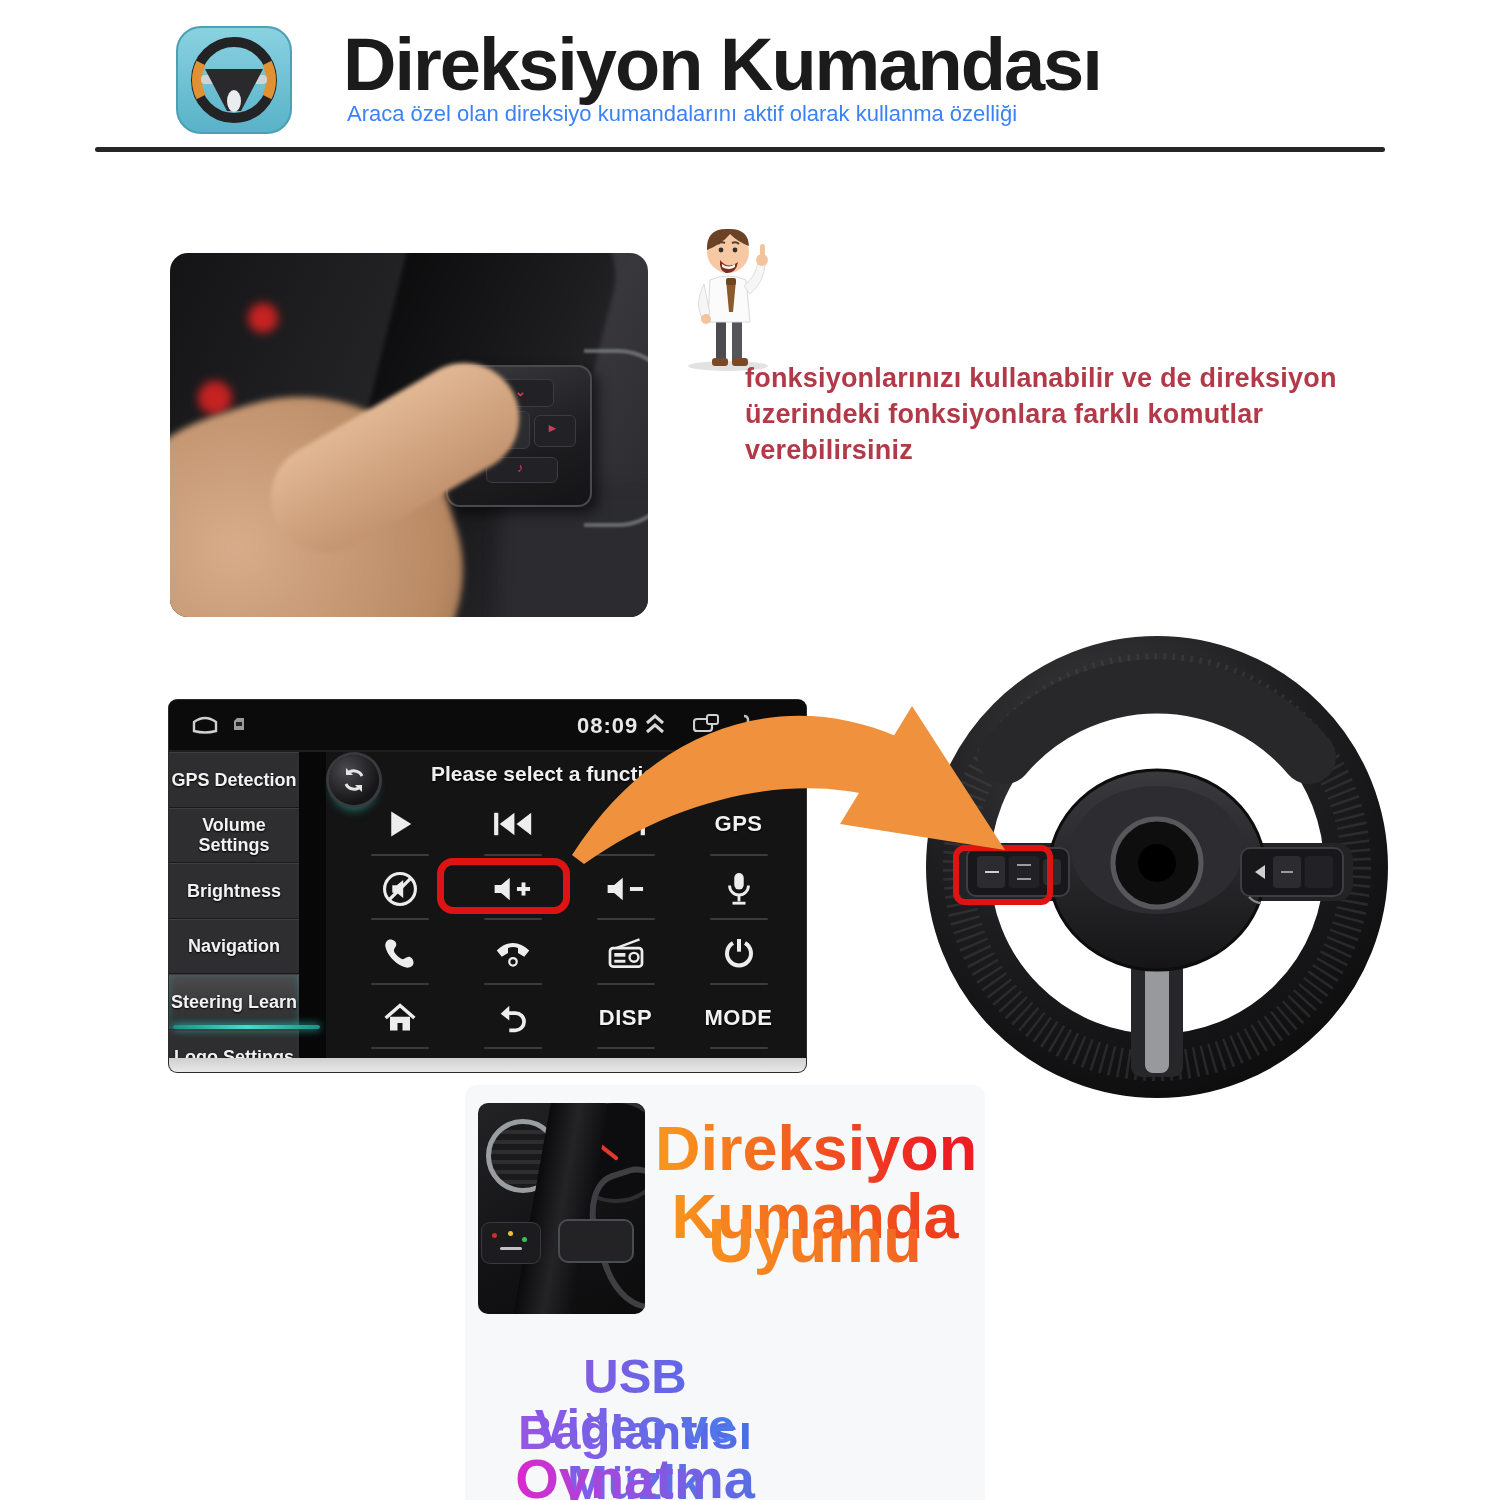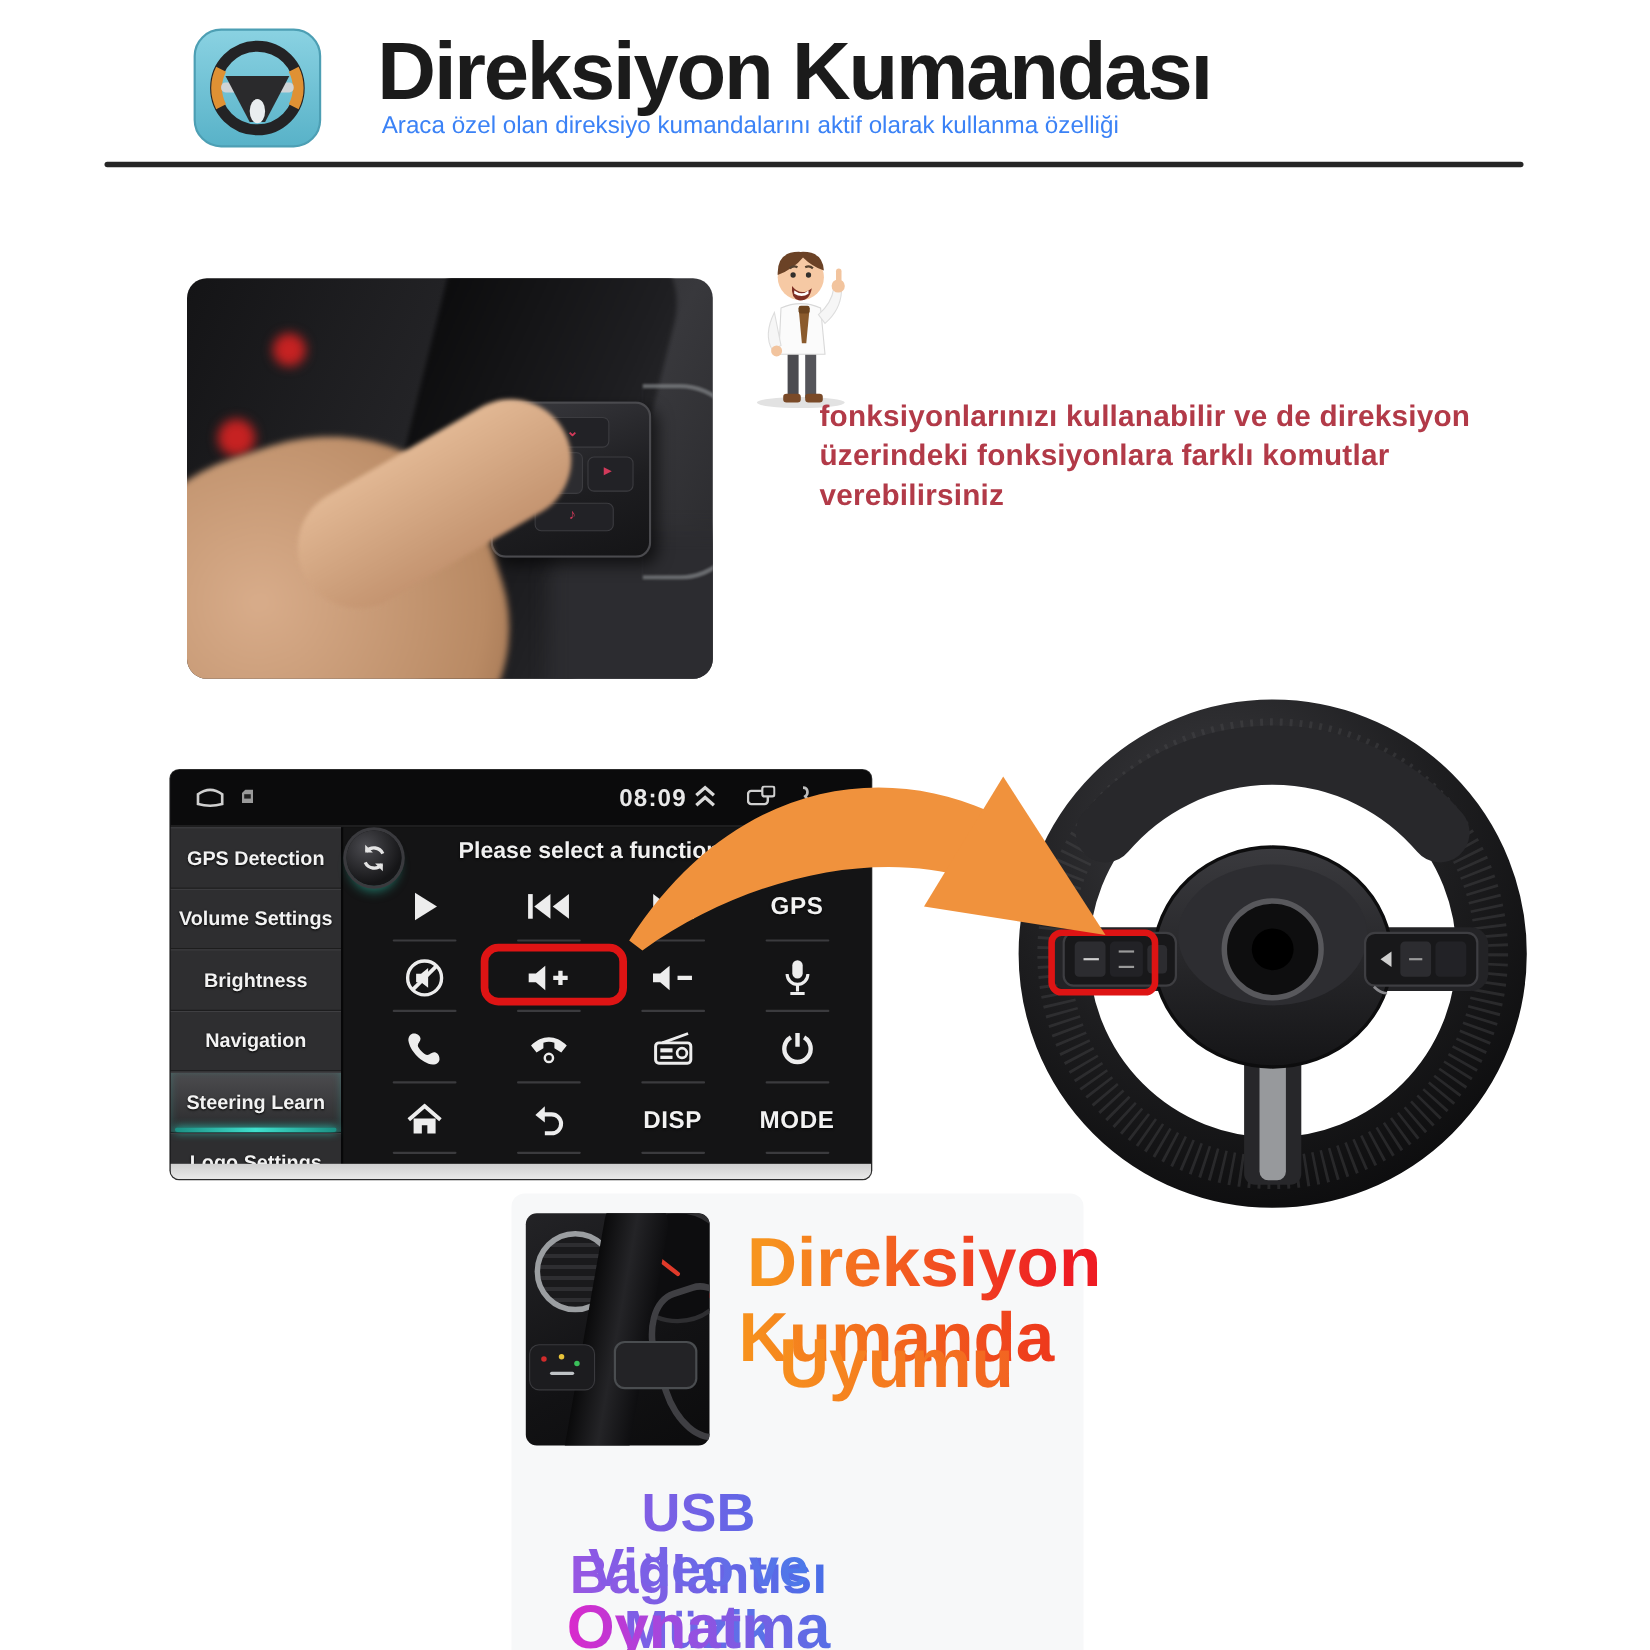--- a/index.html
+++ b/index.html
@@ -28,25 +28,25 @@
           background:linear-gradient(160deg,#3a3a3f,#1d1d20 60%,#141416);box-shadow:0 0 0 2px #4a4a4e inset, 6px 6px 14px rgba(0,0,0,.6);}
   .p1-btn{position:absolute;background:#222226;border:1px solid #3c3c40;border-radius:6px;}
   .p1-glyph{position:absolute;color:#d23a5a;font-size:13px;font-weight:bold;}
   #p1-chrome{position:absolute;left:414px;top:96px;width:90px;height:170px;border:4px solid #8a8d90;border-left:none;
           border-radius:0 60px 60px 0;opacity:.65;filter:blur(1px);}
 
   #mascot{left:686px;top:220px;width:90px;height:152px;}
   #intro-text{left:745px;top:360px;width:660px;font-size:27px;line-height:36px;font-weight:bold;color:#b23a48;letter-spacing:.2px;}
 
   
-  #head-unit{left:155px;top:700px;width:637px;height:372px;background:#070708;border-radius:8px;overflow:hidden;
+  #head-unit{left:169px;top:700px;width:637px;height:372px;background:#070708;border-radius:8px;overflow:hidden;
              box-shadow:0 0 0 1px #2c2c2c;}
   #hu-statusbar{position:absolute;left:0;top:0;width:637px;height:50px;background:#0b0b0c;border-bottom:2px solid #1e1e1f;}
   #hu-time{position:absolute;left:408px;top:13px;font-size:22px;font-weight:bold;color:#e8e8e8;letter-spacing:1px;}
-  #hu-sidebar{position:absolute;left:0;top:52px;width:155px;height:320px;background:#2e2e30;}
+  #hu-sidebar{position:absolute;left:0;top:52px;width:130px;height:320px;background:#2e2e30;}
   .sb-item{position:relative;height:53.5px;display:flex;align-items:center;justify-content:center;
            border-top:1px solid #3f3f42;border-bottom:1px solid #19191a;
            color:#f2f2f2;font-size:18px;font-weight:bold;text-shadow:0 1px 2px #000;text-align:center;line-height:20px;}
   .sb-item.selected{background:linear-gradient(#4c4c4f,#2a2a2c);box-shadow:0 -2px 8px rgba(46,211,194,.25) inset;}
   .sb-underline{position:absolute;left:4px;bottom:0;width:147px;height:4px;border-radius:2px;
            background:linear-gradient(90deg,#1b8f83,#3fe0cd,#1b8f83);box-shadow:0 0 8px #2ed3c2;}
   #hu-main{position:absolute;left:157px;top:52px;width:480px;height:306px;background:#141415;}
   #hu-refresh{position:absolute;left:160px;top:55px;width:50px;height:50px;border-radius:50%;
            background:radial-gradient(circle at 35% 30%,#4a4a4f,#151517 70%);
            box-shadow:0 0 0 3px #3a3a3e, 0 8px 10px -3px rgba(46,220,190,.5);display:flex;align-items:center;justify-content:center;}
@@ -75,21 +75,21 @@
   #p2-tach-arc{position:absolute;left:58px;top:8px;width:30px;height:64px;border:5px solid transparent;border-right-color:#d11b1b;border-radius:0 40px 40px 0;}
   #p2-needle{position:absolute;left:14px;top:42px;width:40px;height:4px;background:#e03a2a;border-radius:2px;transform:rotate(38deg);}
   #p2-rim{position:absolute;left:52px;top:-20px;width:58px;height:280px;border-radius:30px;background:linear-gradient(90deg,#0a0a0b,#242427,#0e0e10);transform:rotate(10deg);}
   #p2-pod{position:absolute;left:82px;top:118px;width:72px;height:40px;border-radius:8px;background:#232326;box-shadow:0 0 0 2px #4a4d50;}
   #p2-stalk{position:absolute;left:4px;top:120px;width:58px;height:40px;border-radius:8px;background:#1c1c1f;box-shadow:0 0 0 1px #3a3a3e;}
   .tinydot{position:absolute;width:5px;height:5px;border-radius:50%;}
   #p2-ring{position:absolute;left:118px;top:64px;width:80px;height:130px;border:6px solid #3f3f43;border-radius:40%;transform:rotate(-18deg);}
 
   .promo-line{position:absolute;width:330px;text-align:center;font-weight:bold;
               -webkit-background-clip:text;background-clip:text;color:transparent;}
-  #st1{left:182px;top:1112px;font-size:63px;background-image:linear-gradient(90deg,#f7941e 5%,#ee1c23 90%);margin-left:24px;}
+  #st1{left:182px;top:1112px;font-size:63px;background-image:linear-gradient(90deg,#f7941e 5%,#ee1c23 90%);}
   #st2{left:182px;top:1180px;font-size:63px;background-image:linear-gradient(90deg,#f7941e 5%,#ee3a1c 92%);}
   #st3{left:182px;top:1204px;font-size:63px;background-image:linear-gradient(90deg,#f7941e 10%,#f25c22 95%);}
   #us1{left:5px;top:1348px;font-size:49px;background-image:linear-gradient(90deg,#a353e2 5%,#3e72e8 95%);}
   #us2{left:5px;top:1398px;font-size:49px;background-image:linear-gradient(90deg,#9c4fe4 5%,#3b82ea 95%);}
   #us3{left:5px;top:1446px;font-size:56px;background-image:linear-gradient(90deg,#ec1ec6 5%,#9a4ee0 45%,#3f7ae8 100%);}
   .promo-line{left:0;} 
   #st1,#st2,#st3{left:655px;width:320px;}
   #us1,#us2,#us3{left:470px;width:330px;}
 </style>
 </head>

